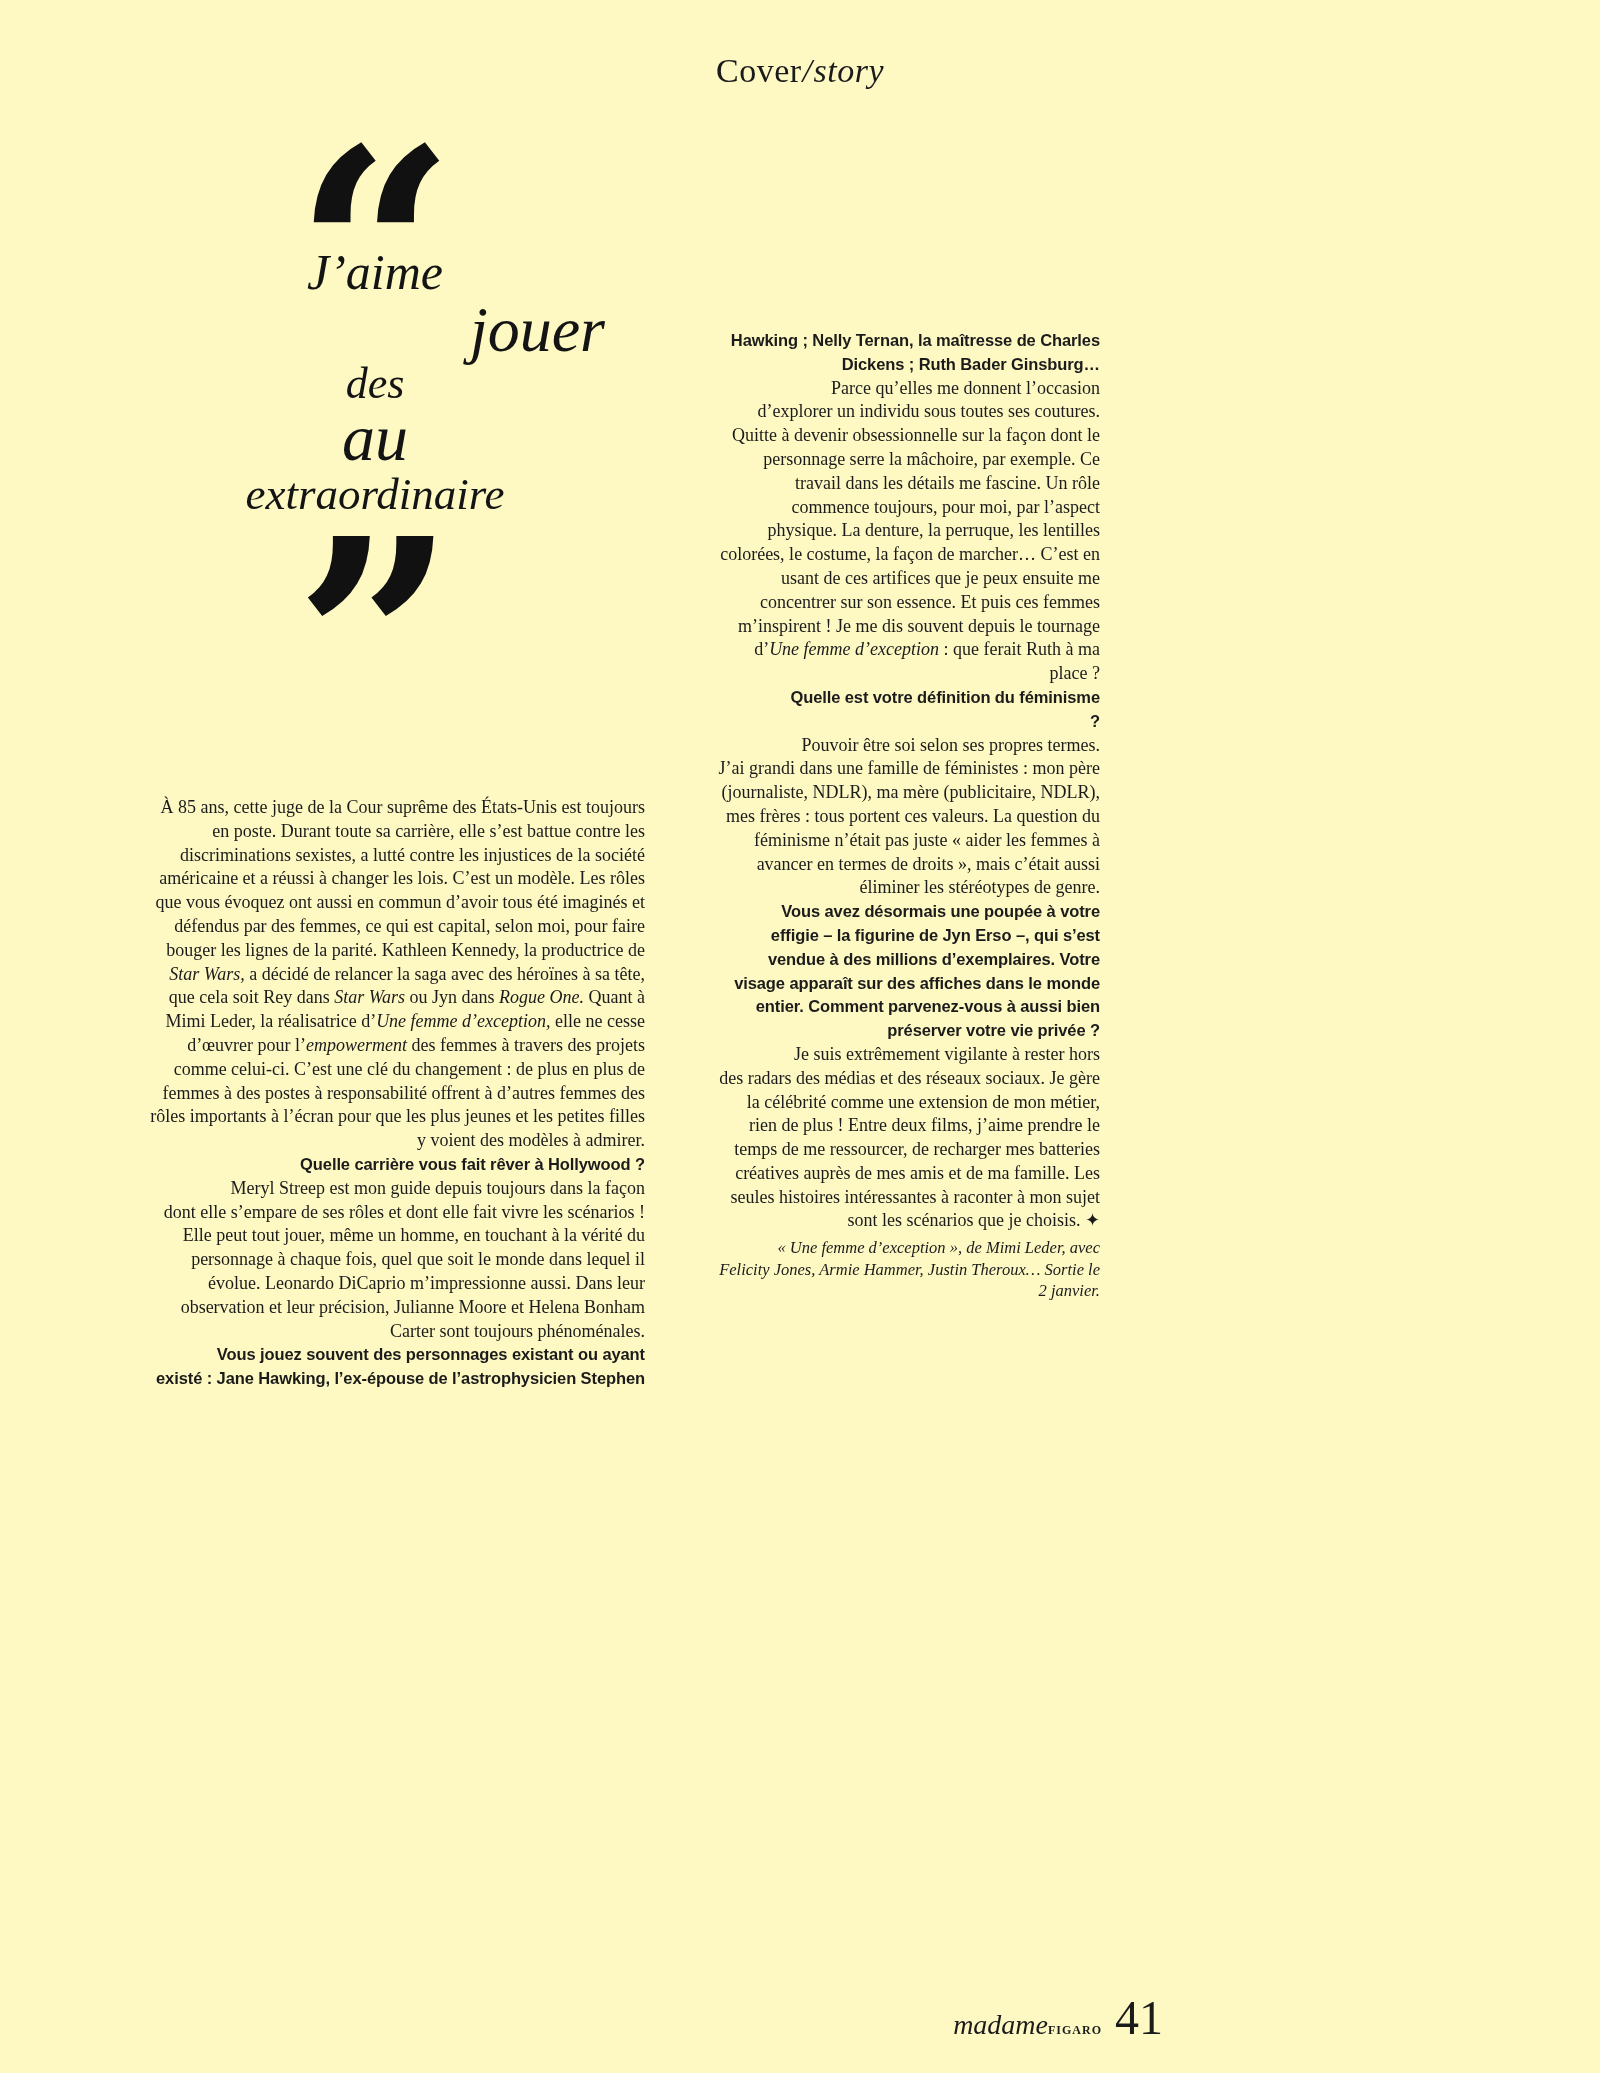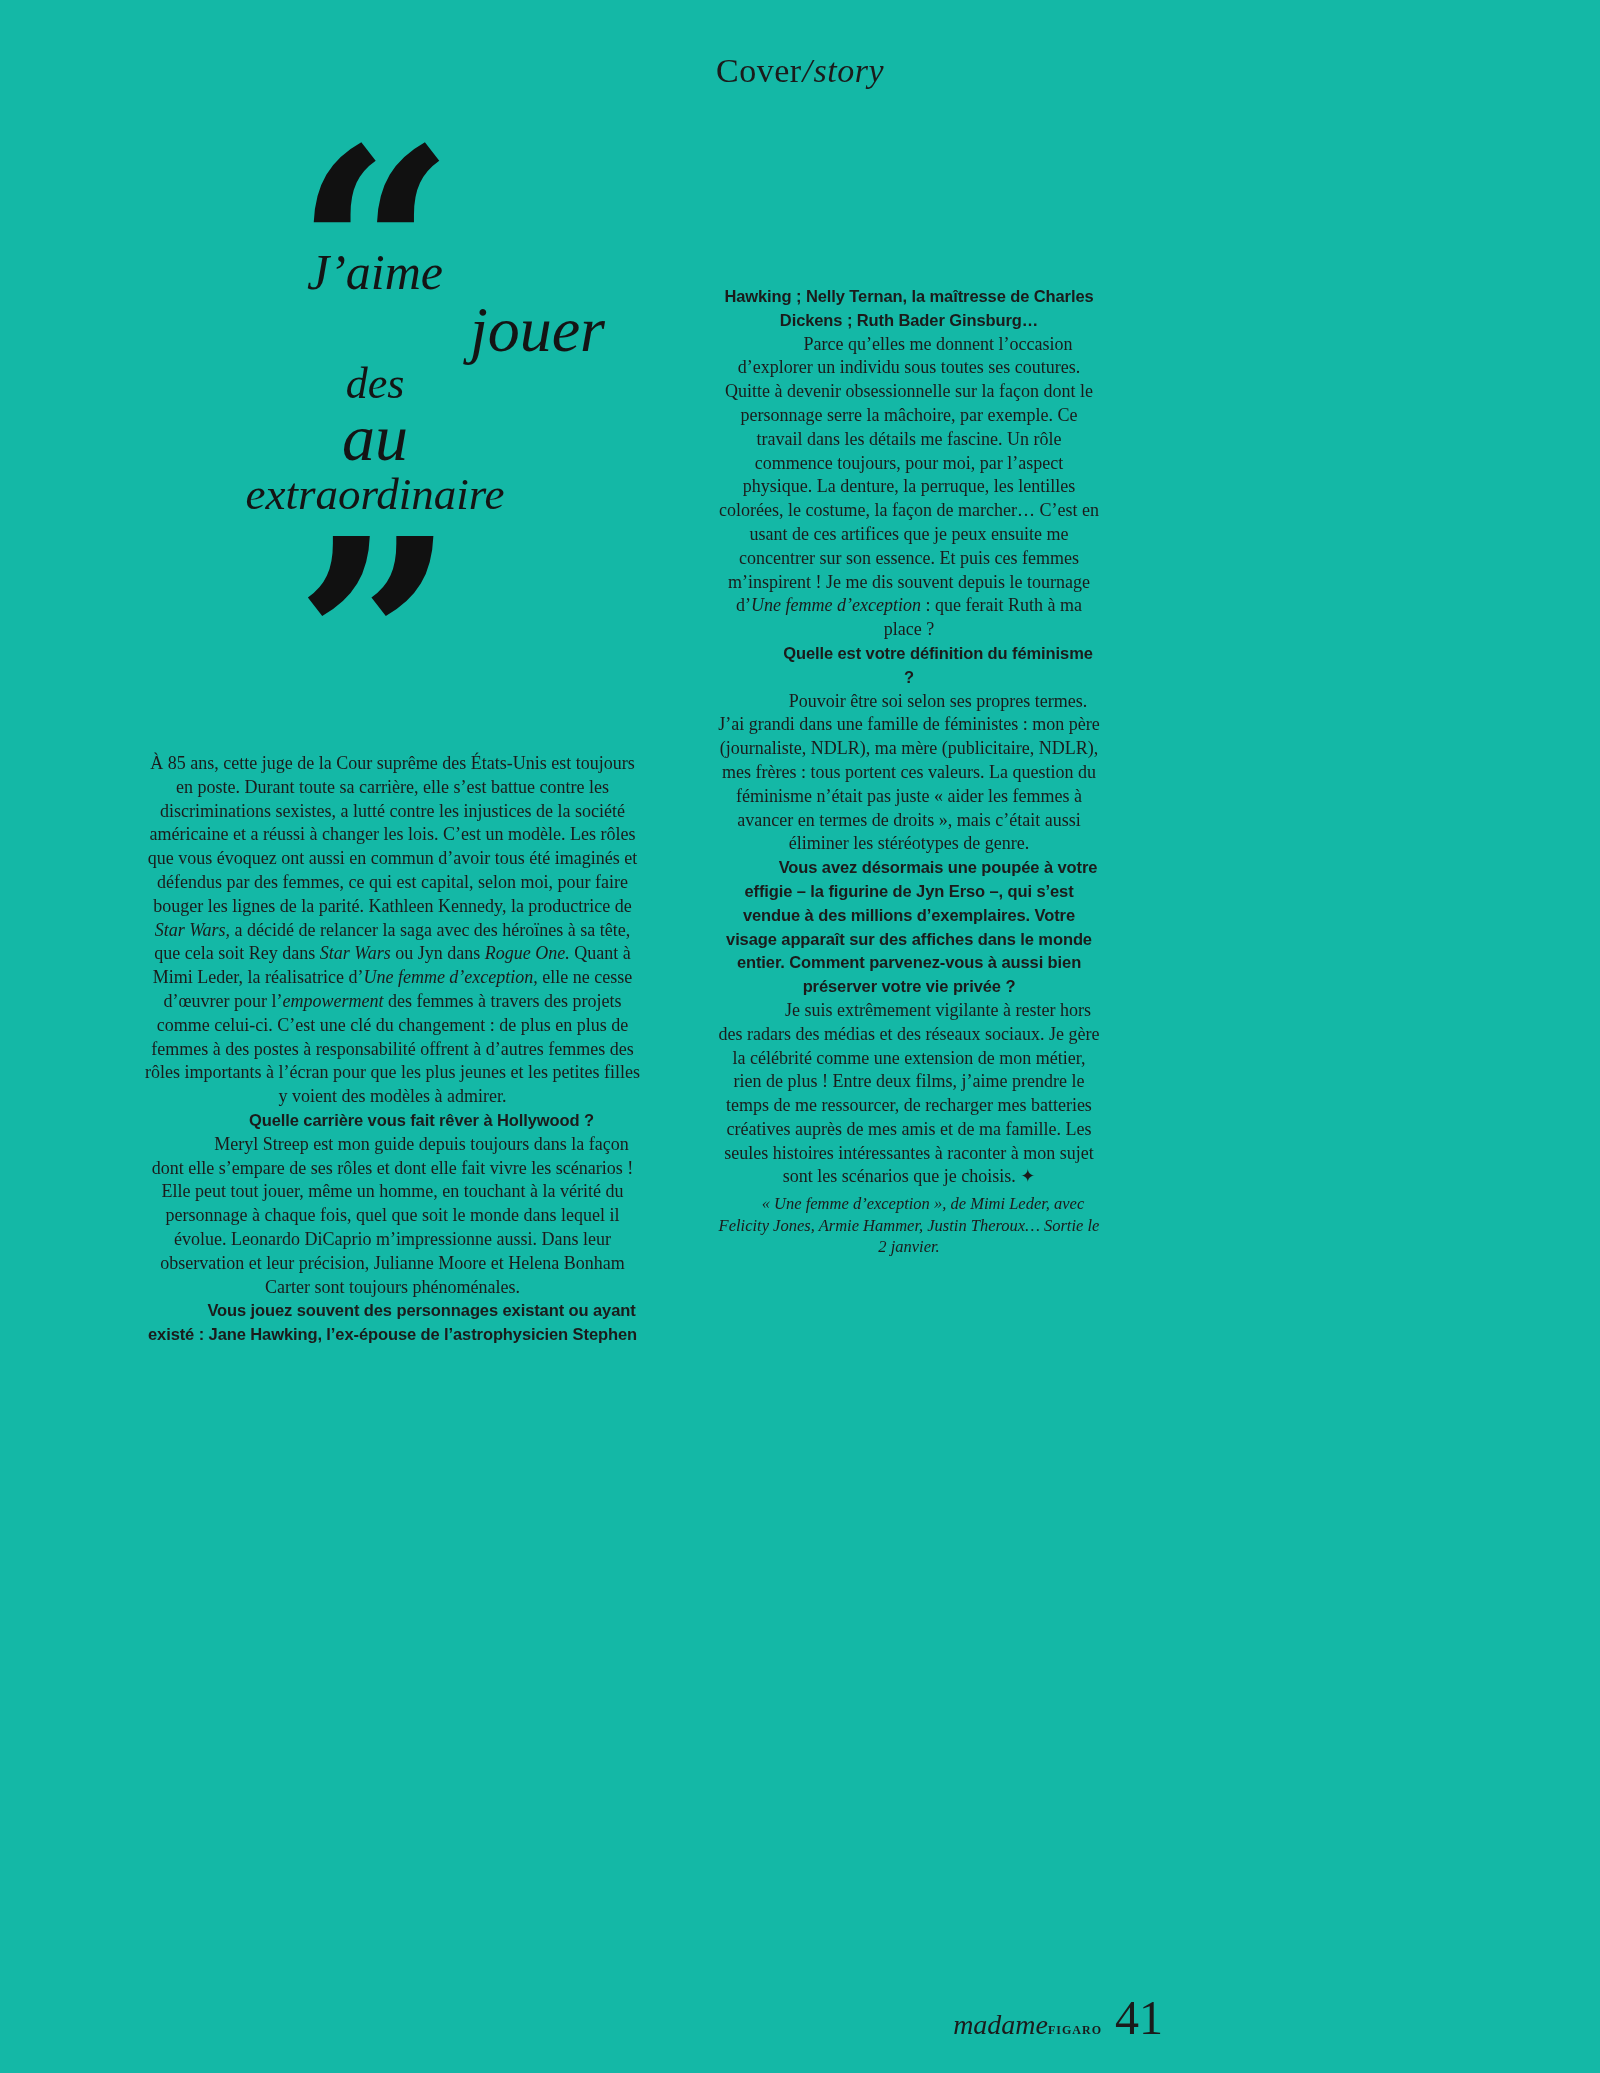--- a/index.html
+++ b/index.html
@@ -1,19 +1,19 @@
 <!DOCTYPE html>
 <html><head>
 <meta charset="utf-8">
 <style>
   * { margin:0; padding:0; box-sizing:border-box; }
   html,body { background:#ffffff; }
   .page {
     position:relative; width:1600px; height:2073px; margin:0 auto;
-    background:#14b8a6; color:#1b1b1b; overflow:hidden;
+    background:#fef9c3; color:#1b1b1b; overflow:hidden;
     font-family:"Liberation Serif", serif;
   }
 
   
   .header { position:absolute; top:52px; left:0; width:100%; text-align:center;
             font-size:34px; letter-spacing:.5px; }
   .h-cover { font-style:normal; }
   .h-slash { font-style:italic; margin:0 1px; }
   .h-story { font-style:italic; }
 
@@ -29,21 +29,21 @@
   .pq-line { font-family:"Liberation Serif", serif; color:#141414; }
   .pq-s1 { font-style:italic; font-size:50px; line-height:1.06; }
   .pq-s2 { font-style:italic; font-size:64px; line-height:0.98;text-align:right; }
   .pq-s3 { font-style:italic; font-size:44px; line-height:1.0; }
   .pq-s4 { font-style:italic; font-size:47px; line-height:1.04; }
   .pq-s5 { font-style:italic; font-size:66px; line-height:0.98; }
   .pq-s6 { font-style:normal; font-weight:700; font-size:64px; line-height:0.98; letter-spacing:2px; }
   .pq-s7 { font-style:italic; font-size:45px; line-height:1.1; }
 
   
-  .col { position:absolute; font-size:18px; line-height:23.8px; text-align:center; }
+  .col { position:absolute; font-size:18px; line-height:23.8px; text-align:right;margin-top:44px; }
   .col-left  { left:140px; top:752px; width:505px; }
   .col-right { left:718px; top:285px; width:382px; }
   .col p { margin:0; }
   p.body { font-family:"Liberation Serif", serif; }
   p.question { font-family:"Liberation Sans", sans-serif; font-weight:700;
                font-size:16.5px; letter-spacing:-.1px; }
   p.credit { font-family:"Liberation Serif", serif; font-style:italic;
              font-size:16.5px; line-height:21.5px; margin-top:4px; }
   p.indent { text-indent:58px; }
   p.credit.indent { text-indent:28px; }

